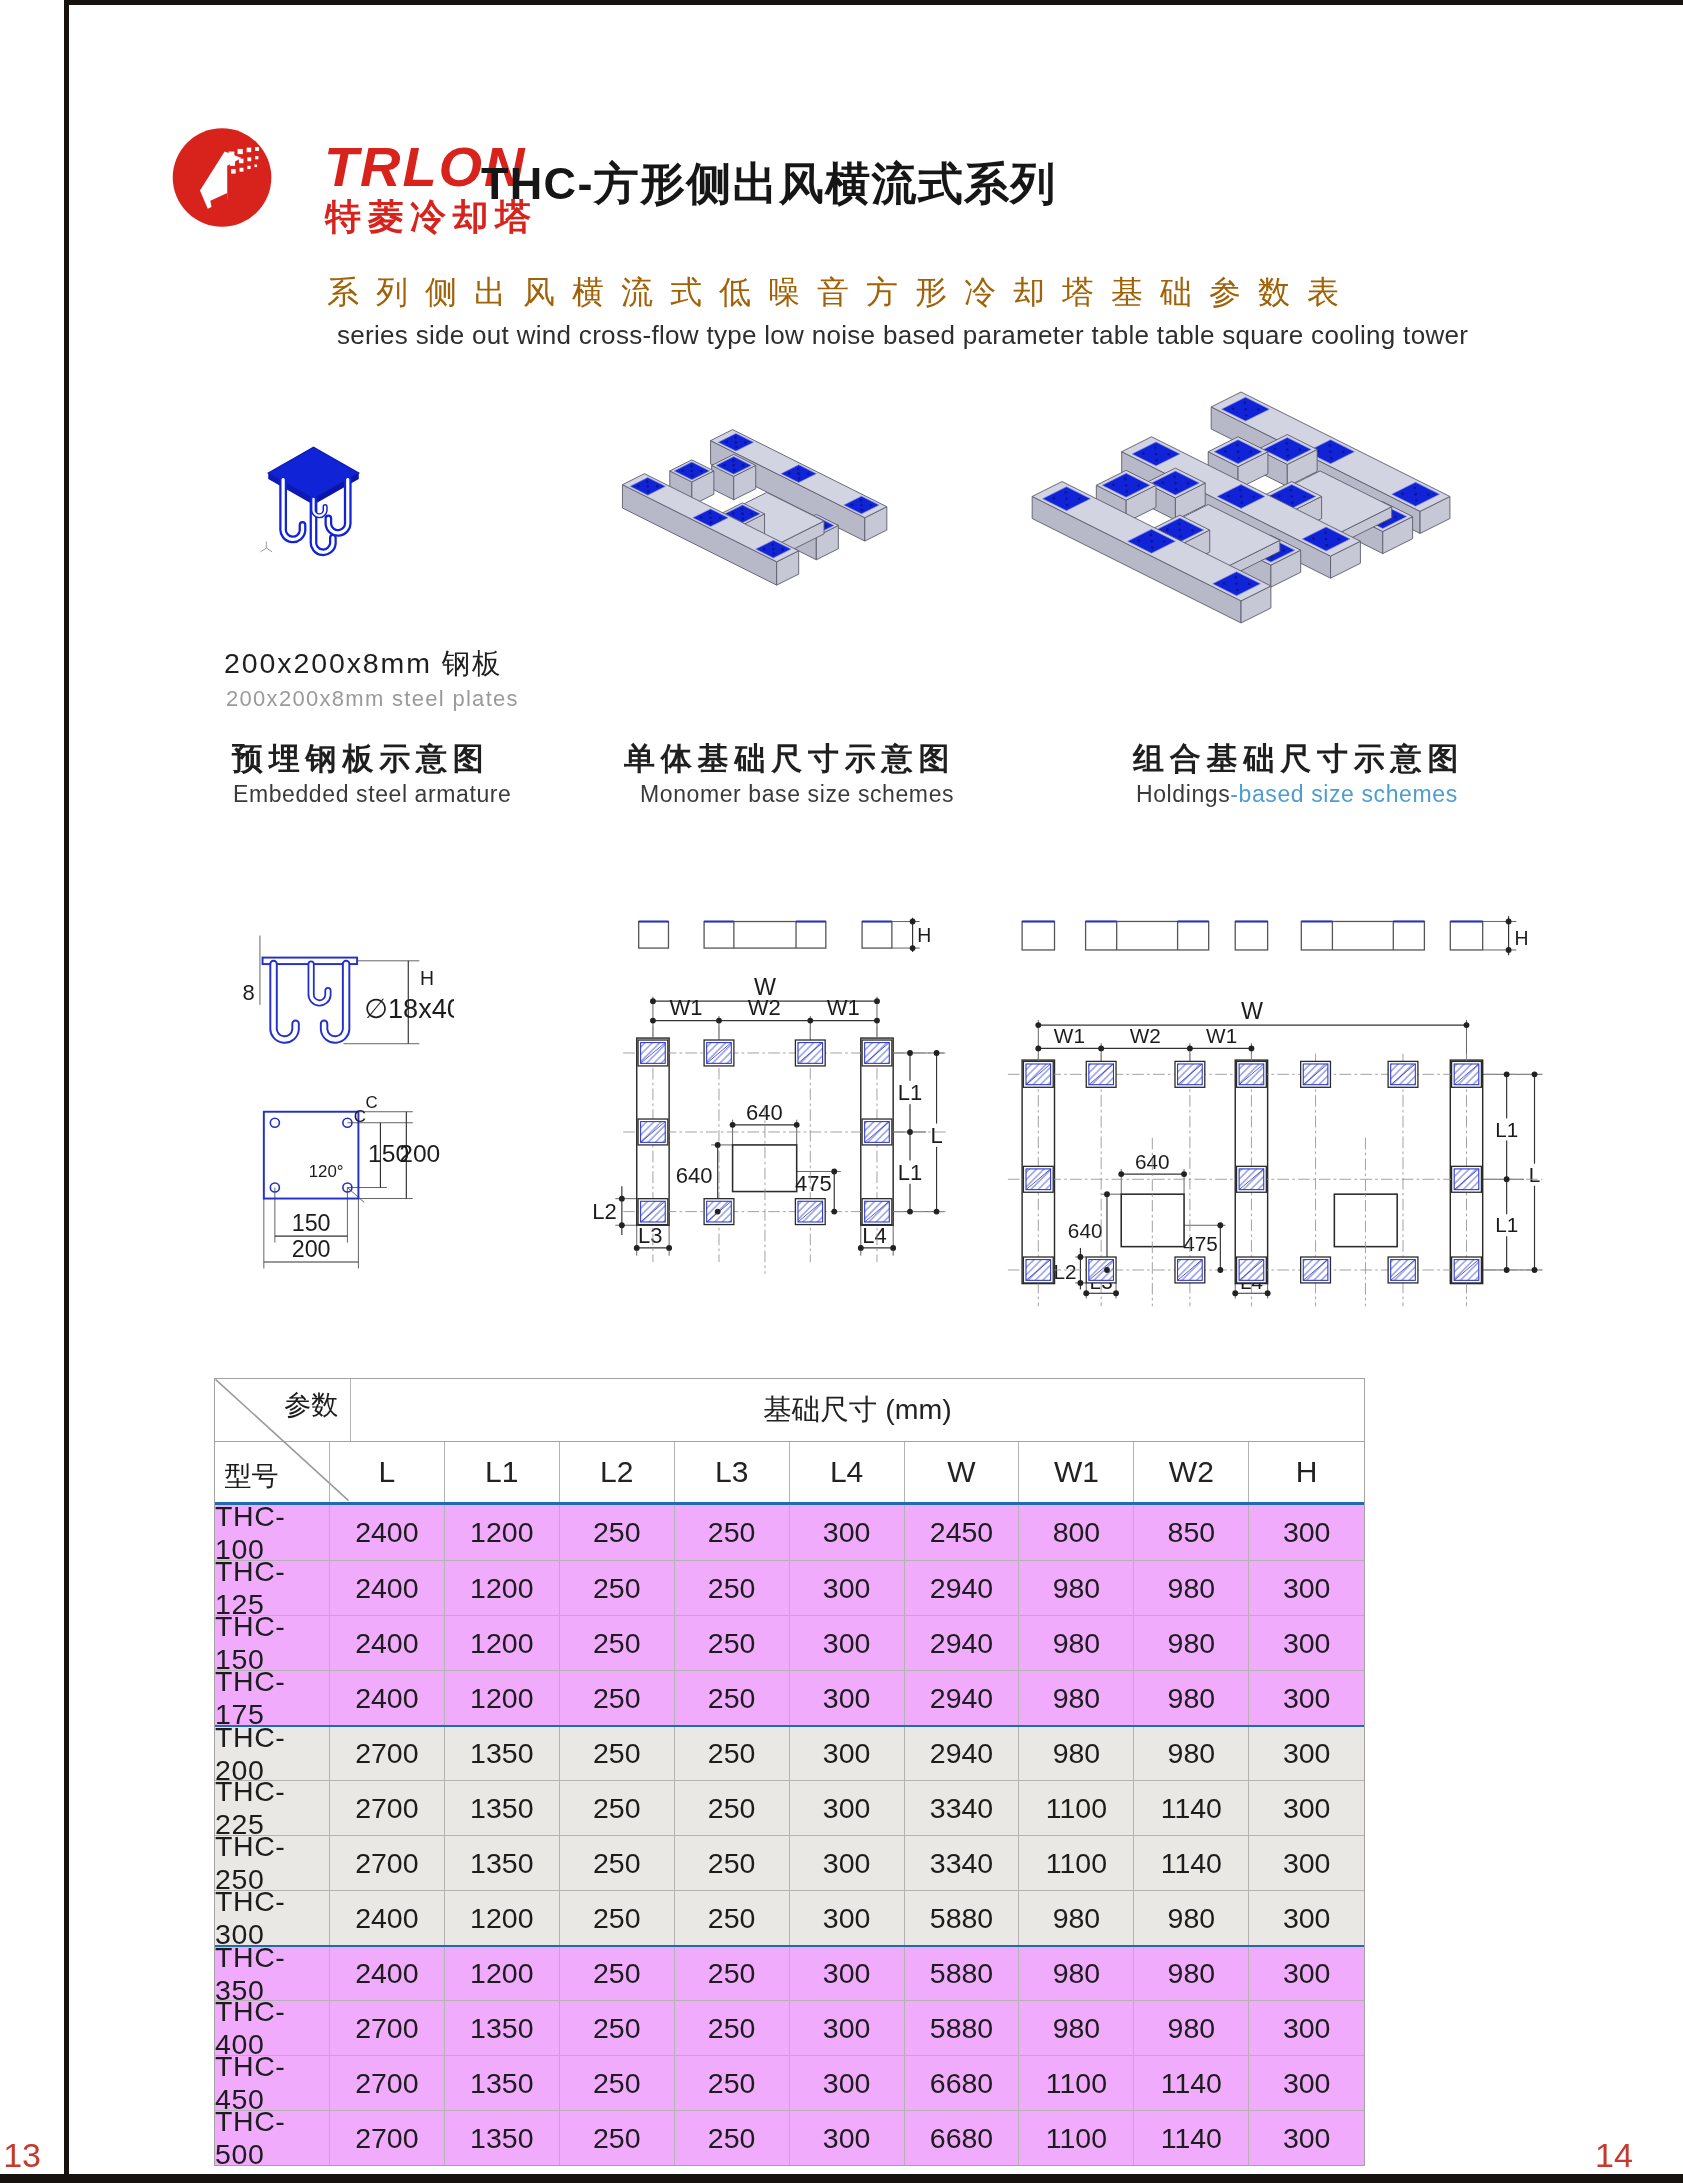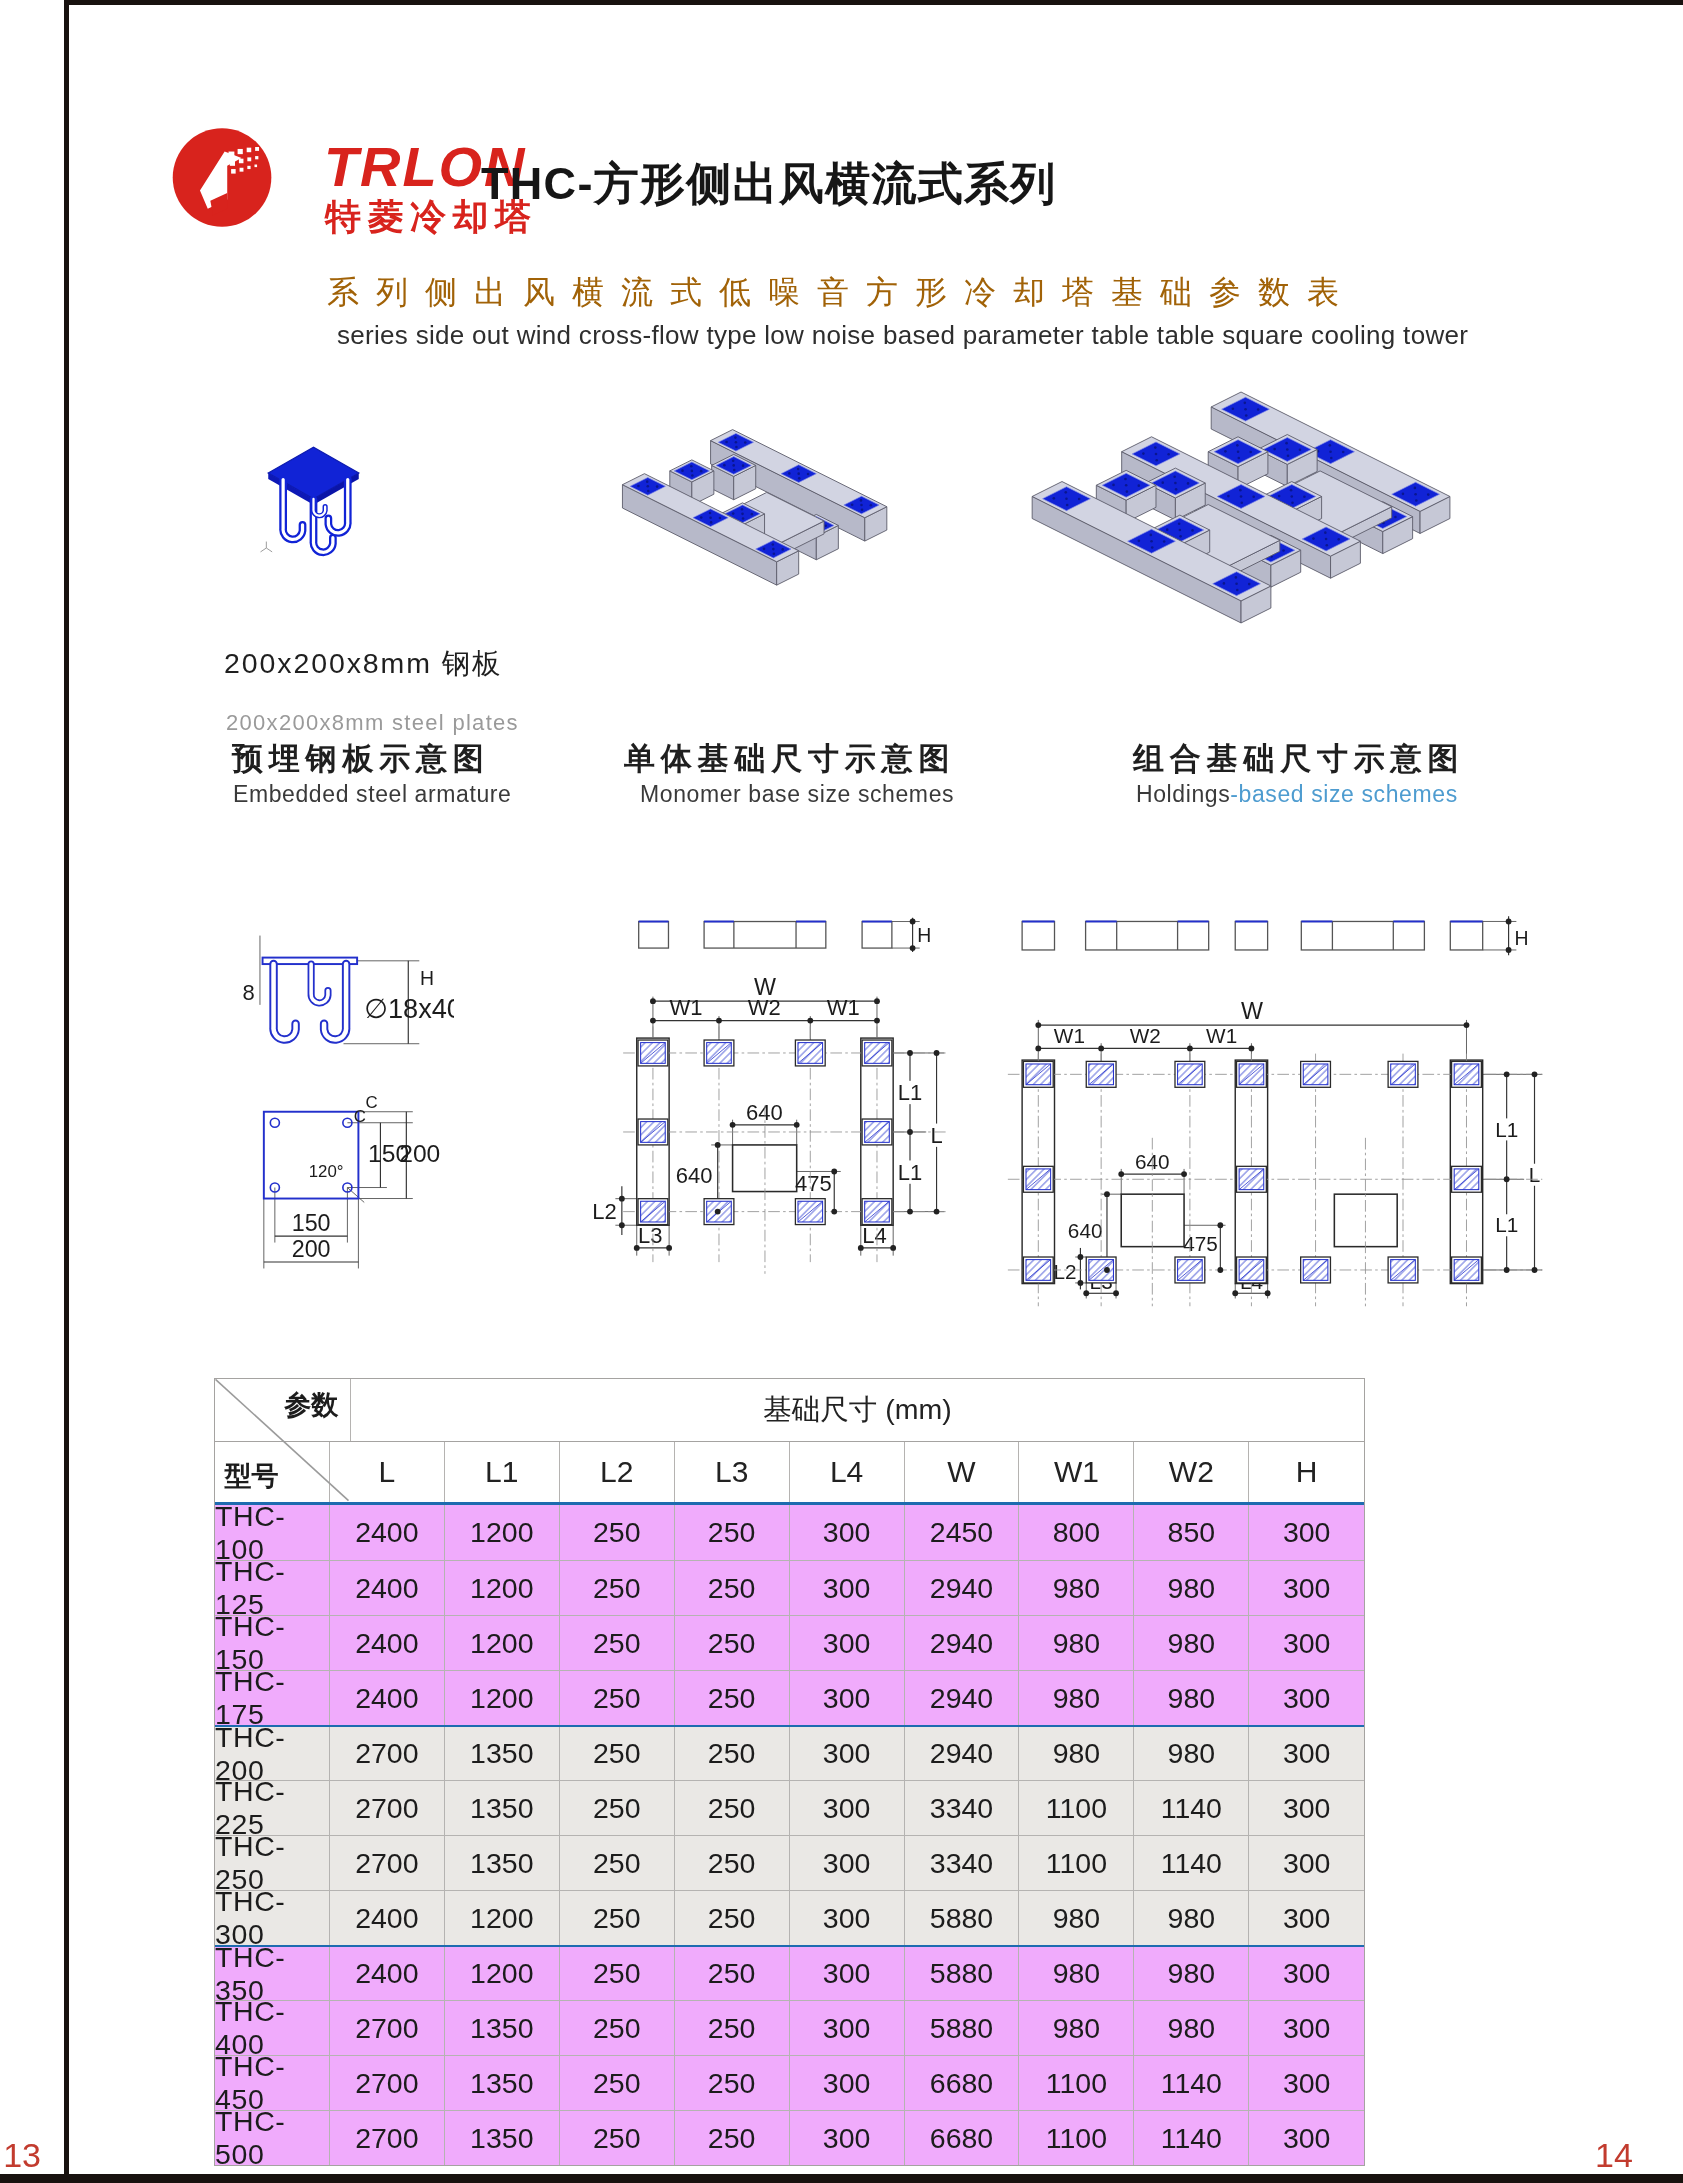--- a/index.html
+++ b/index.html
@@ -12,34 +12,34 @@
   .frame-bottom{left:0;top:2174px;width:1683px;height:9px;background:#18120f;}
   .pagenum{font-size:34px;color:#c23b2e;}
   
   .brand{left:324px;top:134px;font-size:56px;font-weight:800;font-style:italic;color:#d8231d;letter-spacing:1.9px;}
   .brand-cn{left:325px;top:193px;font-size:36px;font-weight:700;color:#d8231d;letter-spacing:6.5px;}
   .title{left:481px;top:154px;font-size:45px;font-weight:800;letter-spacing:1.3px;color:#161616;}
   .subtitle-cn{left:327px;top:271px;font-size:32px;letter-spacing:17px;color:#a16207;white-space:nowrap;}
   .subtitle-en{left:337px;top:320px;font-size:26px;color:#2e2e2e;letter-spacing:0.3px;}
   
   .spec-cn{left:224px;top:645px;font-size:28.5px;letter-spacing:1.9px;color:#1f1f1f;text-align:right;}
-  .spec-en{left:226px;top:686px;font-size:22px;color:#9a9a9a;letter-spacing:1.3px;margin-top:24px;}
+  .spec-en{left:226px;top:686px;font-size:22px;color:#9a9a9a;letter-spacing:1.3px;}
   .cap-cn{font-size:31px;font-weight:600;letter-spacing:5.8px;color:#1f1f1f;}
   .cap-en{font-size:23px;color:#3a3a3a;letter-spacing:0.6px;}
   .cap-en .blue{color:#4e9cd0;}
   
   .dtable{left:214px;top:1378px;width:1151px;border:1.9px solid #a5a3a1;box-sizing:border-box;}
   .thead-row1{display:flex;height:62px;border-bottom:1.9px solid #a5a3a1;}
   .thead-row2{display:flex;height:60px;border-bottom:3.2px solid #1e6bb0;}
   .corner-spacer{width:136px;border-right:1.3px solid #b5b3b1;box-sizing:border-box;}
   .group-header{flex:1;display:flex;align-items:center;justify-content:center;font-size:28.5px;color:#222;}
   .hcell{width:136px;display:flex;align-items:center;justify-content:center;font-size:30px;color:#222;
          border-right:1.3px solid #b5b3b1;box-sizing:border-box;}
   .hcell:last-child{border-right:none;}
-  .corner{left:214px;top:1378px;width:136px;height:124px;font-weight:bold;}
+  .corner{left:214px;top:1378px;width:136px;height:124px;}
   .corner .top{position:absolute;right:11.7px;top:9px;font-size:27px;}
   .corner .bottom{position:absolute;left:10.4px;bottom:7.8px;font-size:27px;}
   .trow{display:flex;height:55px;box-sizing:border-box;}
   .trow.gray-top{border-top:1.9px solid #b5b3b1;}
   .trow.blue-top{border-top:2.6px solid #1e6bb0;}
   .trow.light{background:#f0abfc;}
   .trow.dark{background:#eae8e5;}
   .cell{width:136px;display:flex;align-items:center;justify-content:center;font-size:28.5px;color:#1c1c1c;
         border-right:1.3px solid #b5b3b1;box-sizing:border-box;}
   .cell:last-child{border-right:none;}

